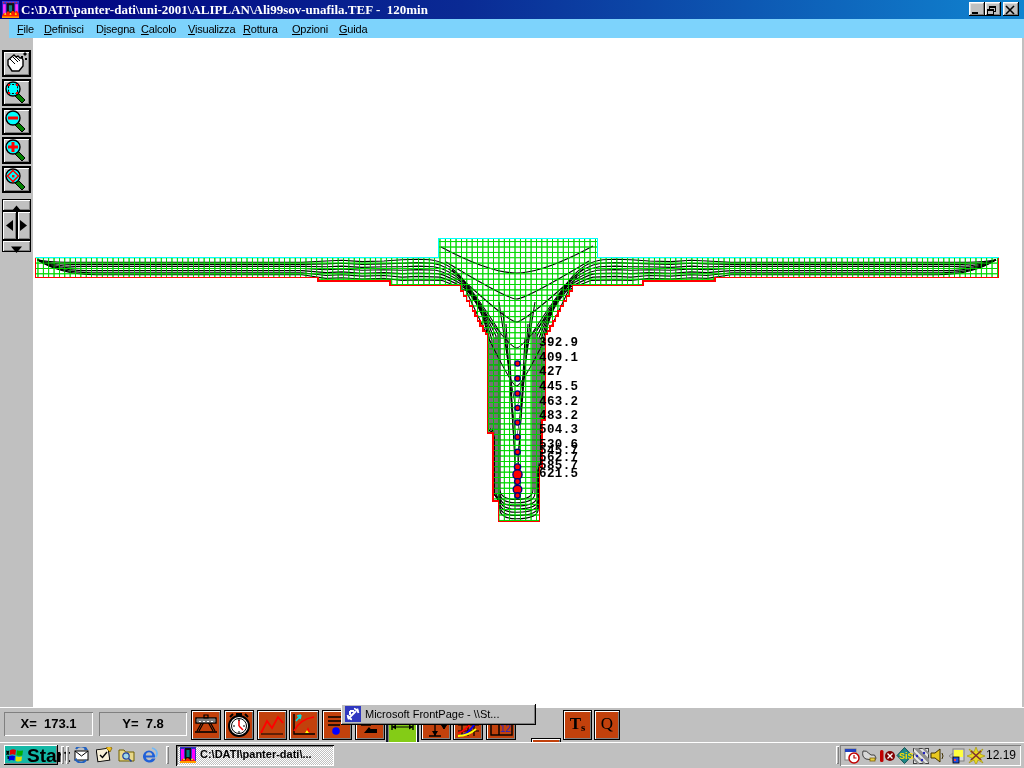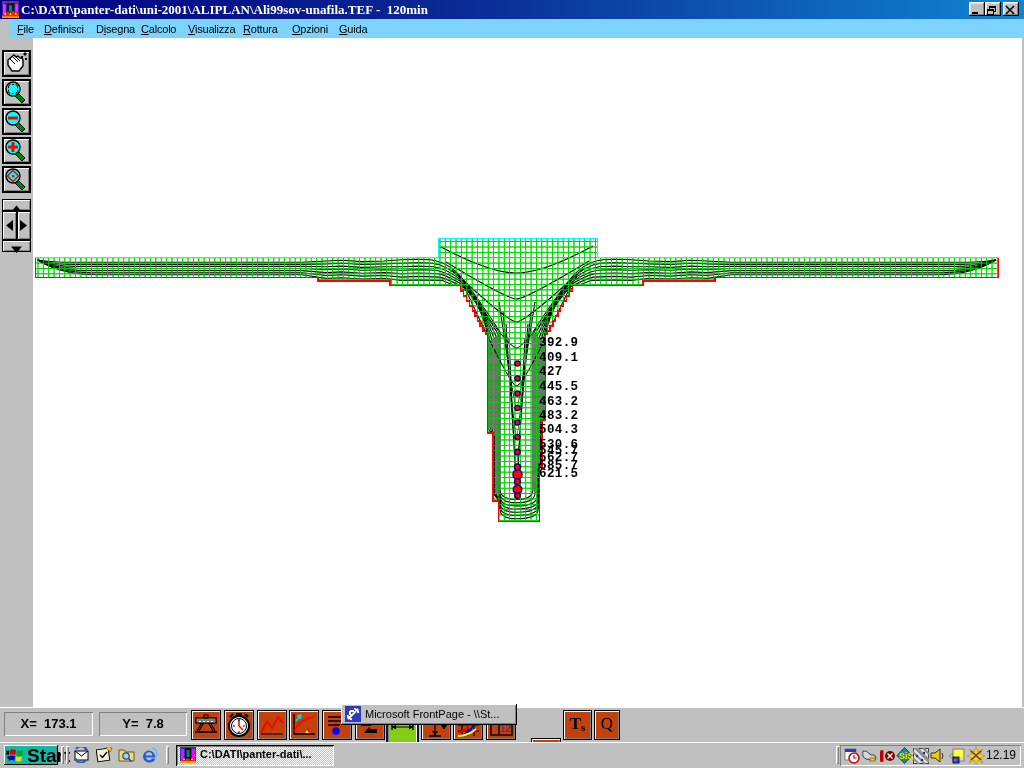--- a/index.html
+++ b/index.html
@@ -317,21 +317,21 @@
 <rect x="1" y="2" width="3" height="12" fill="#ff00ff"></rect>
 <rect x="12" y="2" width="3" height="12" fill="#ff00ff"></rect>
 <rect x="5" y="1" width="6" height="13" fill="#101010"></rect>
 <rect x="6.5" y="3" width="3" height="7" fill="#008080"></rect>
 <path d="M1,14 q2,-5 4,0 q2,-6 6,0 q2,-4 4,0 v2 h-14 z" fill="#ff2000"></path>
 <path d="M3,13 l1,-2 1,2 z M11,13 l1,-2 1,2 z" fill="#ffff00"></path>
 <rect x="0" y="14" width="16" height="2" fill="#ffa000"></rect>
 </svg>
 <span style="position:absolute;left:24px;top:3px;color:#000">C:\DATI\panter-dati\...</span>
 </div>
-<div class="abs taskbtn" style="left:341px;top:704px;width:176px;">
+<div class="abs taskbtn" style="left:341px;top:704px;width:148px;padding-left:47px;">
 <svg class="abs" style="left:4px;top:2px" width="16" height="16" viewBox="0 0 16 16">
 <rect x="0" y="0" width="16" height="16" fill="#3038c0"></rect>
 <path d="M4.5,11.5 L11,5 M5,5 h4 M5,5 v4" stroke="#fff" stroke-width="2"></path>
 <path d="M9,2.5 a6,6 0 0 1 4.5,4.5 M7,13.5 a6,6 0 0 1 -4.5,-4.5" fill="none" stroke="#fff" stroke-width="1.7"></path>
 <path d="M13,2 l1,3.5 -3.5,-1 z M3,14 l-1,-3.5 3.5,1 z" fill="#fff"></path>
 </svg>
 <span style="position:absolute;left:24px;top:4px;color:#000">Microsoft FrontPage - \\St...</span>
 </div>
 <div class="abs grip" style="left:836px;top:746px"></div>
 <div class="abs" id="tray" style="top:745px"></div>

